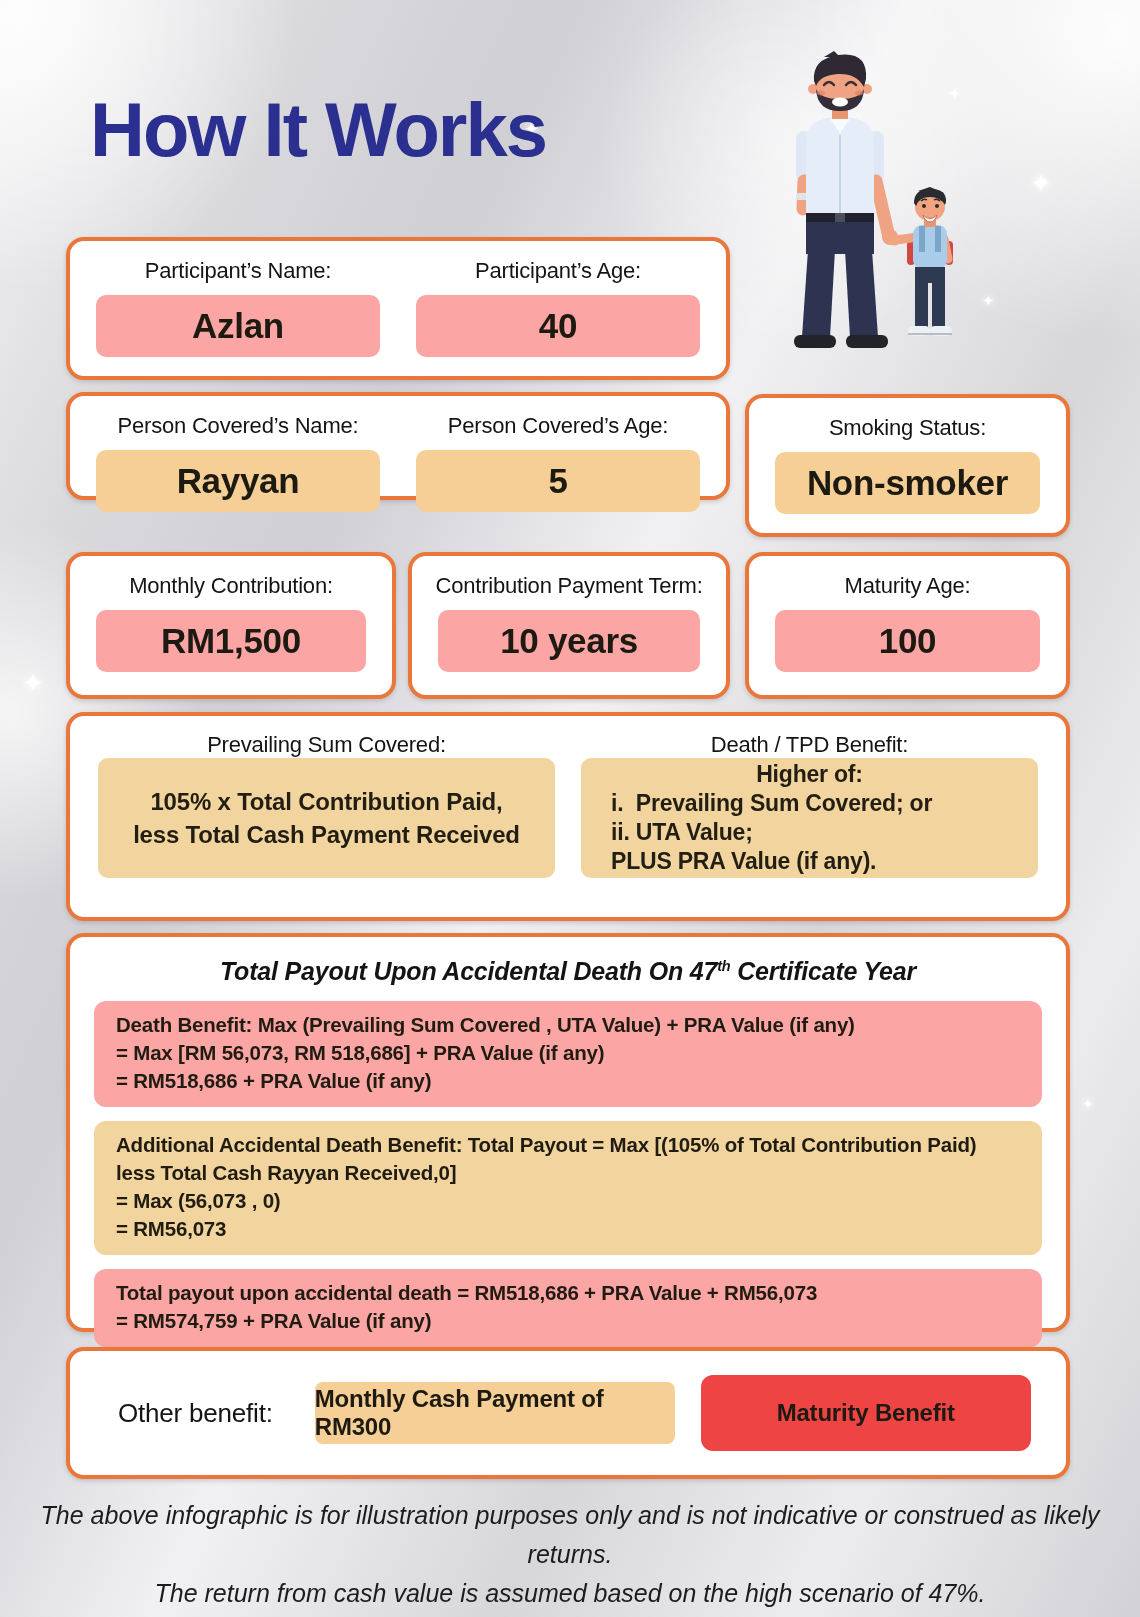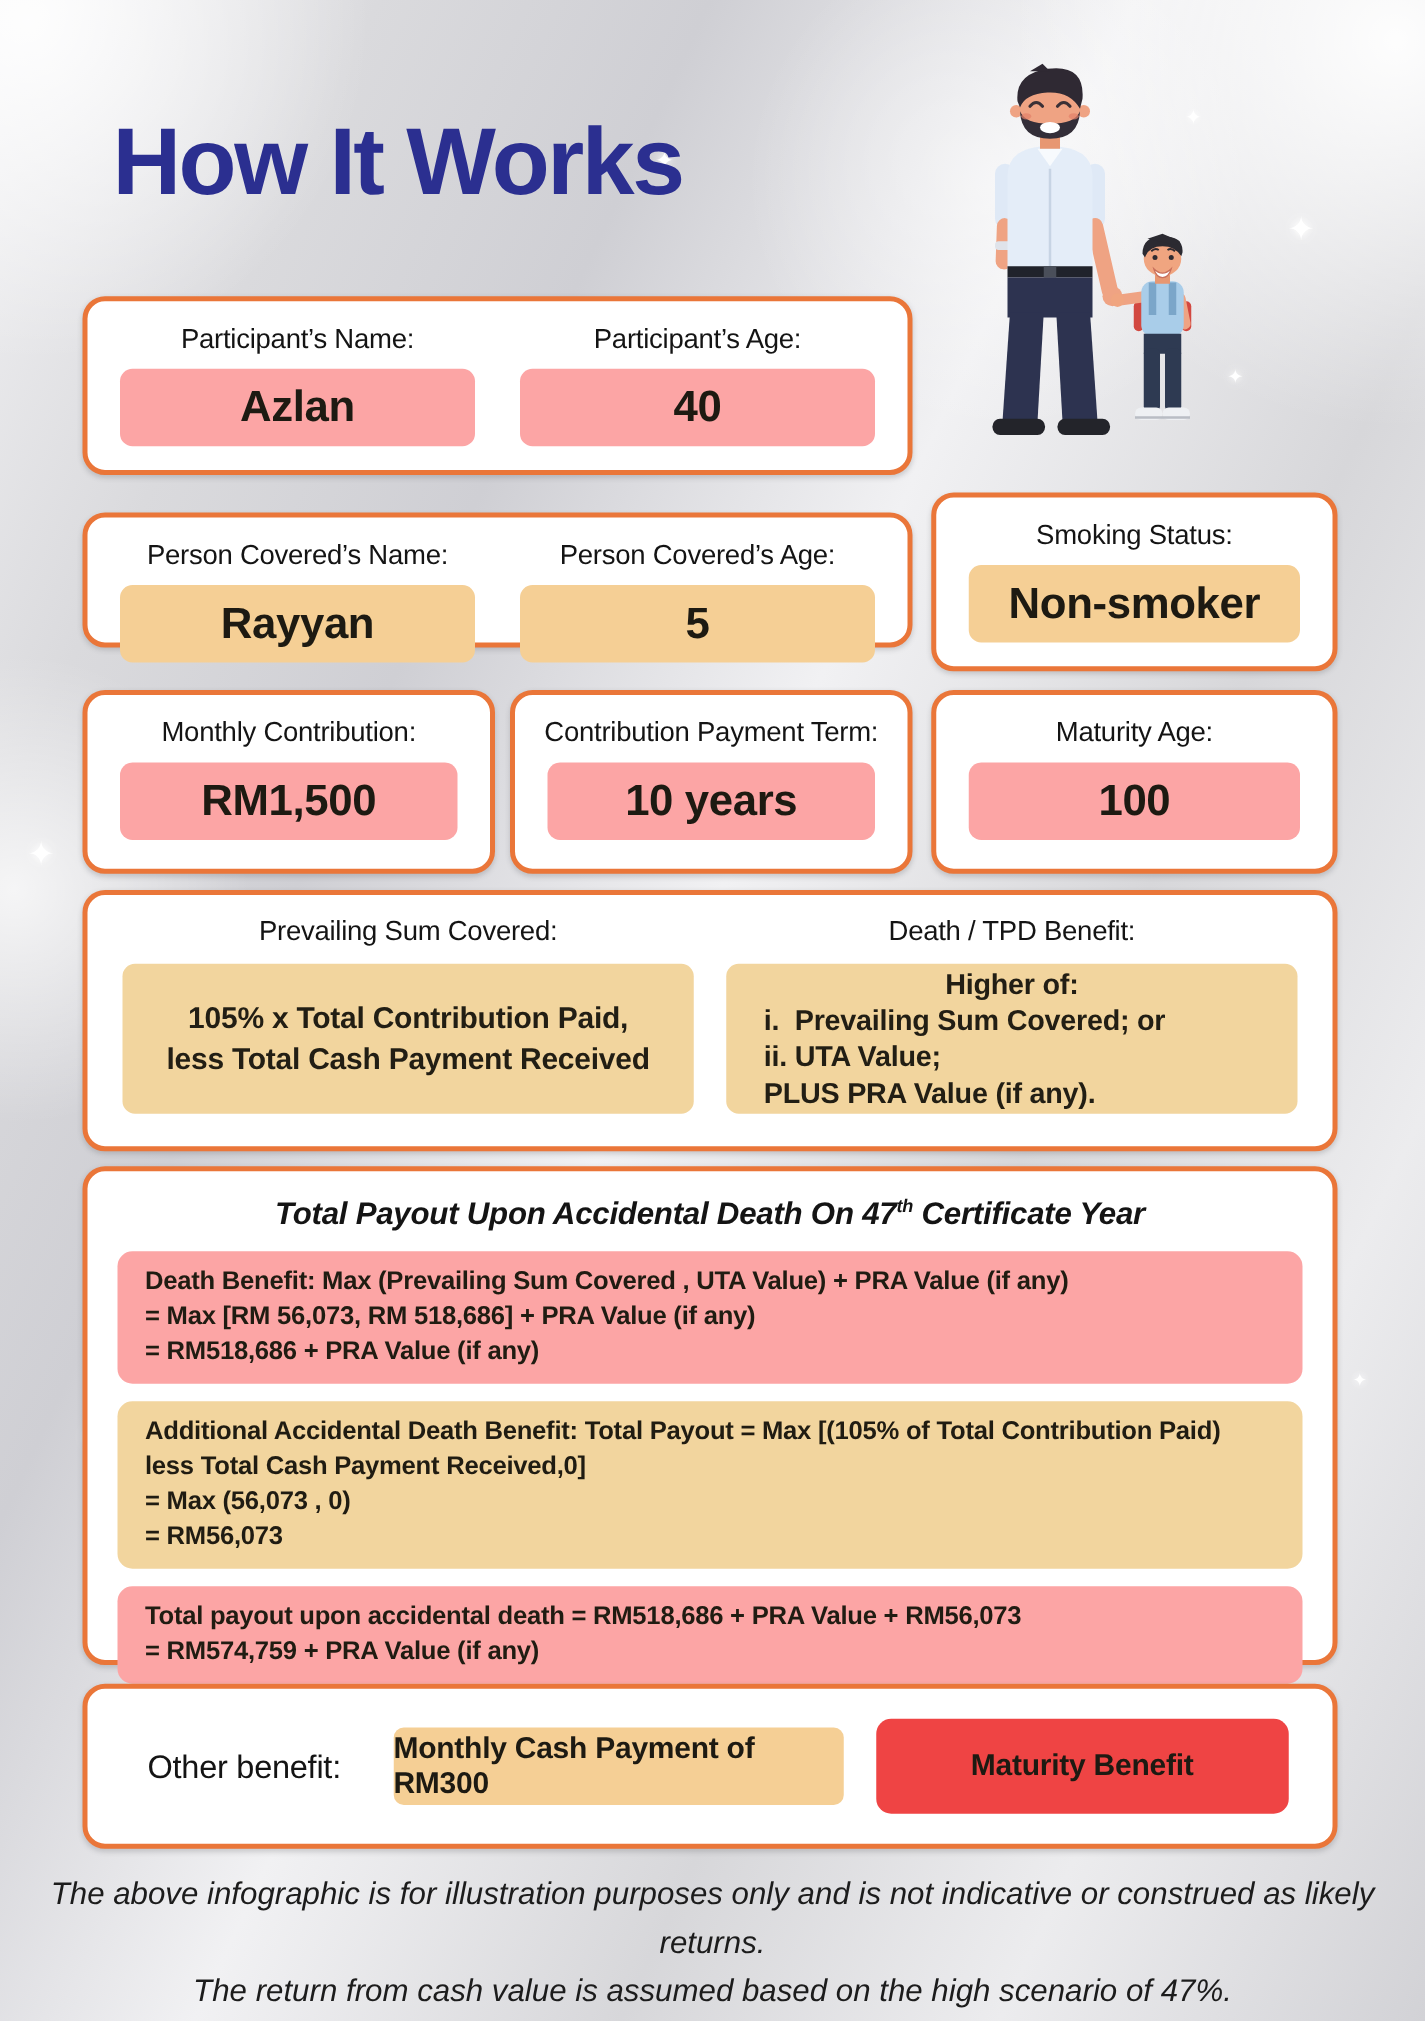--- a/index.html
+++ b/index.html
@@ -41,21 +41,21 @@
     width:100%;height:62px;border-radius:10px;
     display:flex;align-items:center;justify-content:center;
     font-size:35px;font-weight:bold;color:#1d1a12;letter-spacing:-0.3px;
   }
   .gold{background:#fca5a5;}
   .tan{background:#F5CF95;}
   .tan-lt{background:#F2D59E;}
   
   .twocol{display:flex;gap:26px;padding:16px 28px 0 28px;}
   .col{flex:1;display:flex;flex-direction:column;align-items:center;min-width:0;}
-  .col .label{margin-bottom:13px;}
+  .col .label{}
   .panel{
     width:100%;box-sizing:border-box;height:120px;border-radius:10px;
     font-size:24px;font-weight:bold;color:#221e14;letter-spacing:-0.2px;
     display:flex;flex-direction:column;justify-content:center;
   }
   .panel.center{align-items:center;text-align:center;line-height:33px;}
   .panel.listy{padding-left:30px;line-height:29px;font-size:23px;}
   .panel .heading{align-self:center;margin-right:30px;}
   .pre{white-space:pre-wrap;}
   
@@ -187,21 +187,21 @@
         <div class="label">Participant’s Name:</div>
         <div class="value gold">Azlan</div>
       </div>
       <div class="field">
         <div class="label">Participant’s Age:</div>
         <div class="value gold">40</div>
       </div>
     </div>
   </section>
 
-  <section class="card" style="left:66px;top:410px;width:664px;height:108px;">
+  <section class="card" style="left:66px;top:392px;width:664px;height:108px;">
     <div class="fields">
       <div class="field">
         <div class="label">Person Covered’s Name:</div>
         <div class="value tan">Rayyan</div>
       </div>
       <div class="field">
         <div class="label">Person Covered’s Age:</div>
         <div class="value tan">5</div>
       </div>
     </div>
@@ -268,21 +268,21 @@
     <div class="payout-title">
       <span>Total Payout Upon Accidental Death On 47</span><sup>th</sup><span> Certificate Year</span>
     </div>
     <div class="block gold">
       <div>Death Benefit: Max (Prevailing Sum Covered , UTA Value) + PRA Value (if any)</div>
       <div>= Max [RM 56,073, RM 518,686] + PRA Value (if any)</div>
       <div>= RM518,686 + PRA Value (if any)</div>
     </div>
     <div class="block tan-lt">
       <div>Additional Accidental Death Benefit: Total Payout = Max [(105% of Total Contribution Paid)</div>
-      <div>less Total Cash Payment Received,0]</div>
+      <div>less Total Cash Rayyan Received,0]</div>
       <div>= Max (56,073 , 0)</div>
       <div>= RM56,073</div>
     </div>
     <div class="block gold">
       <div>Total payout upon accidental death = RM518,686 + PRA Value + RM56,073</div>
       <div>= RM574,759 + PRA Value (if any)</div>
     </div>
   </section>
 
   <section class="card other" style="left:66px;top:1347px;width:1004px;height:132px;">

